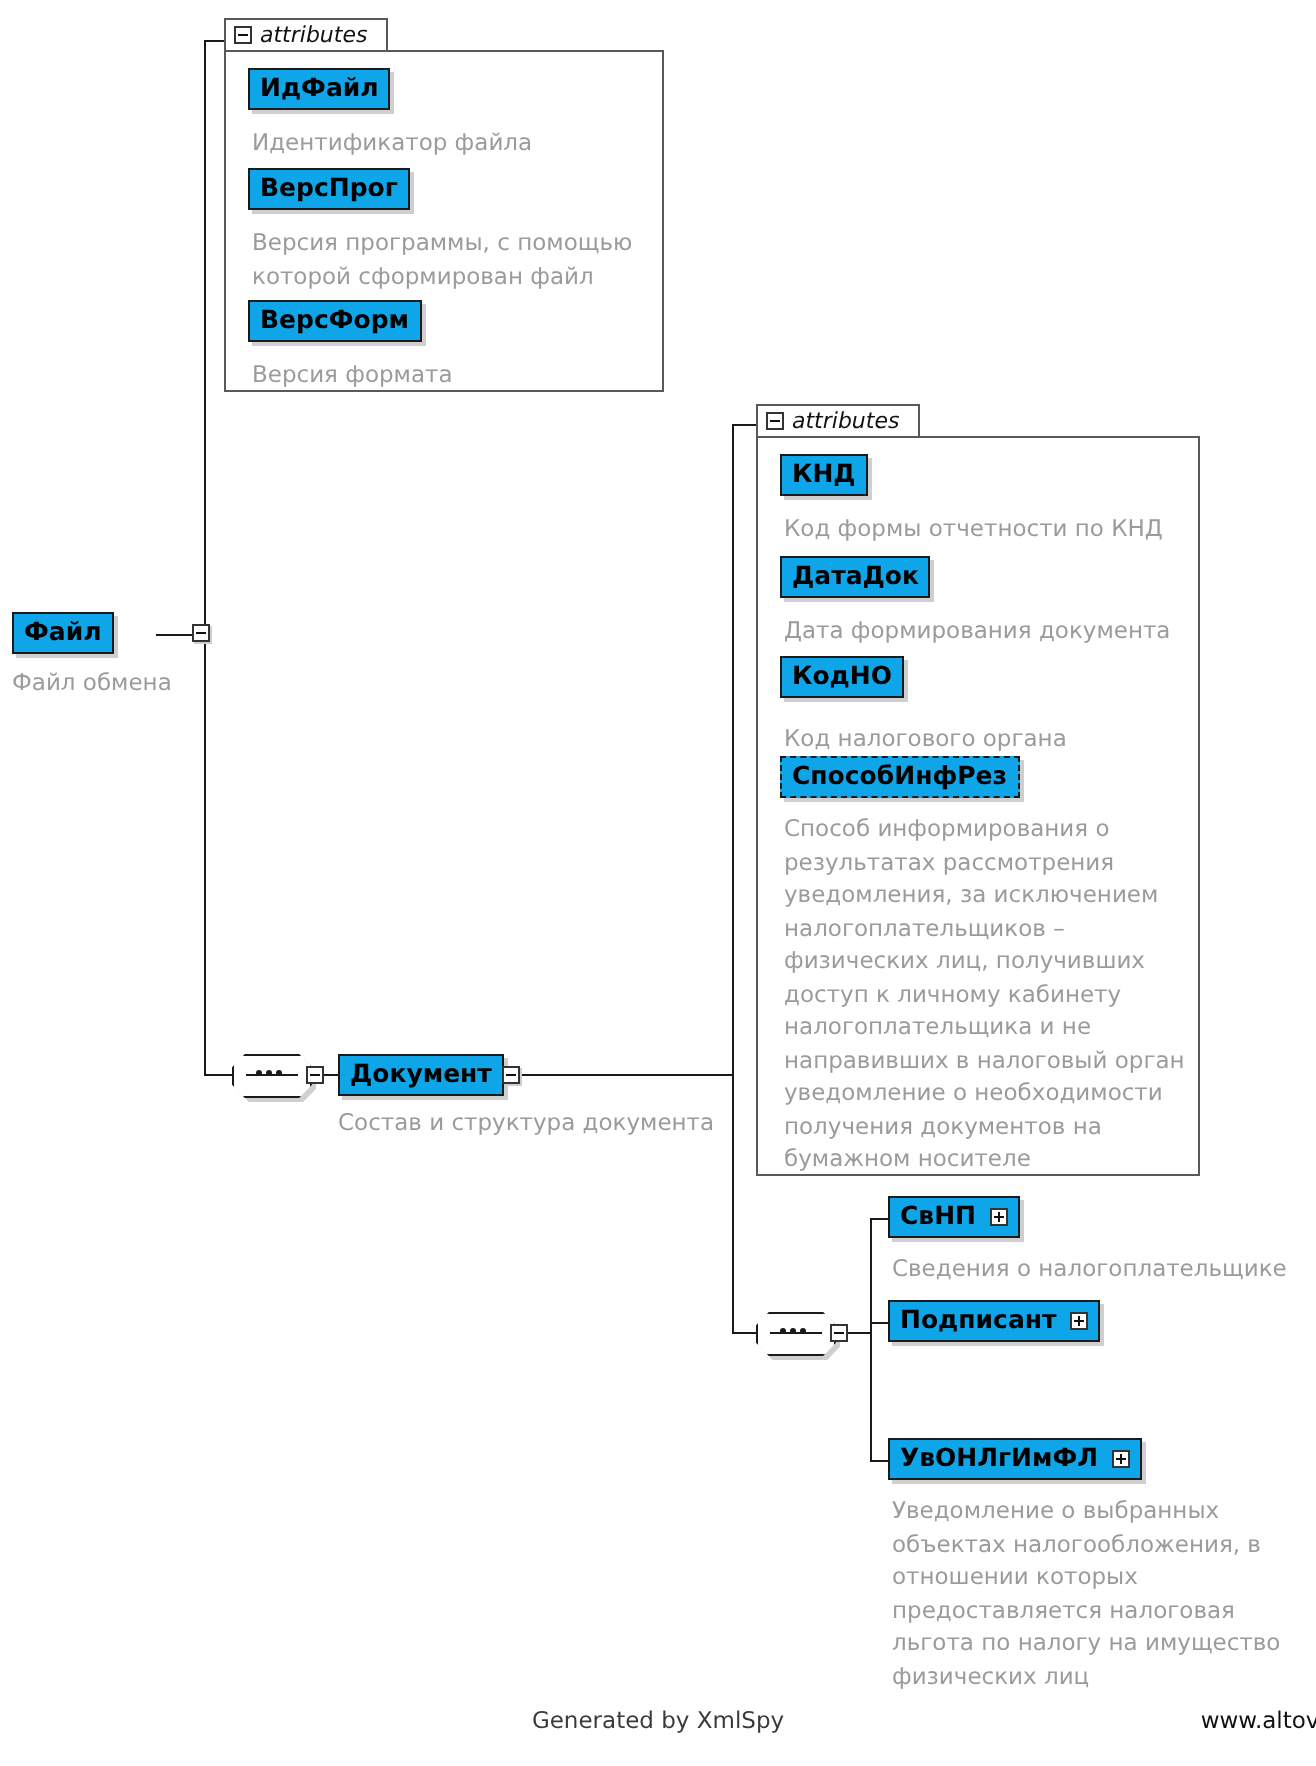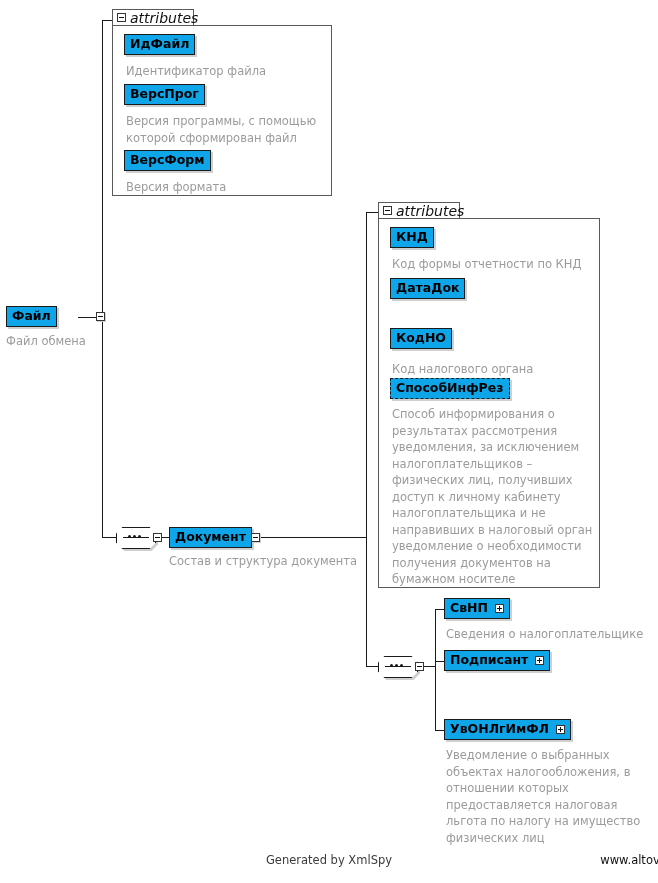--- a/index.html
+++ b/index.html
@@ -50,21 +50,21 @@
     border: 1px solid #595959;
     background: #ffffff;
     box-sizing: border-box;
     display: flex;
     align-items: center;
     padding: 0 5px 0 4px;
     z-index: 3;
   }
   .attr-tab .tab-label {
     font-style: italic;
-    font-size: 14px;
+    font-size: 11px;
     color: #111;
     margin-left: 4px;
     line-height: 1;
     white-space: nowrap;
   }
   .panel-topline {
     position: absolute;
     height: 1px;
     background: #595959;
     z-index: 1;
@@ -320,20 +320,21 @@
         <span class="node-label">КНД</span>
       </div>
     </div>
     <div class="desc" style="left:14px; top:54px; width:206px;">Код формы отчетности по КНД</div>
 
     <div class="node" style="left:12px; top:76px;">
       <div class="node-box">
         <span class="node-label">ДатаДок</span>
       </div>
     </div>
+    <div class="desc" style="left:14px; top:105px; width:206px;">Дата формирования документа</div>
 
     <div class="node" style="left:12px; top:126px;">
       <div class="node-box">
         <span class="node-label">КодНО</span>
       </div>
     </div>
     <div class="desc" style="left:14px; top:159px; width:206px;">Код налогового органа</div>
 
     <div class="node" style="left:12px; top:176px;">
       <div class="node-box dashed">

